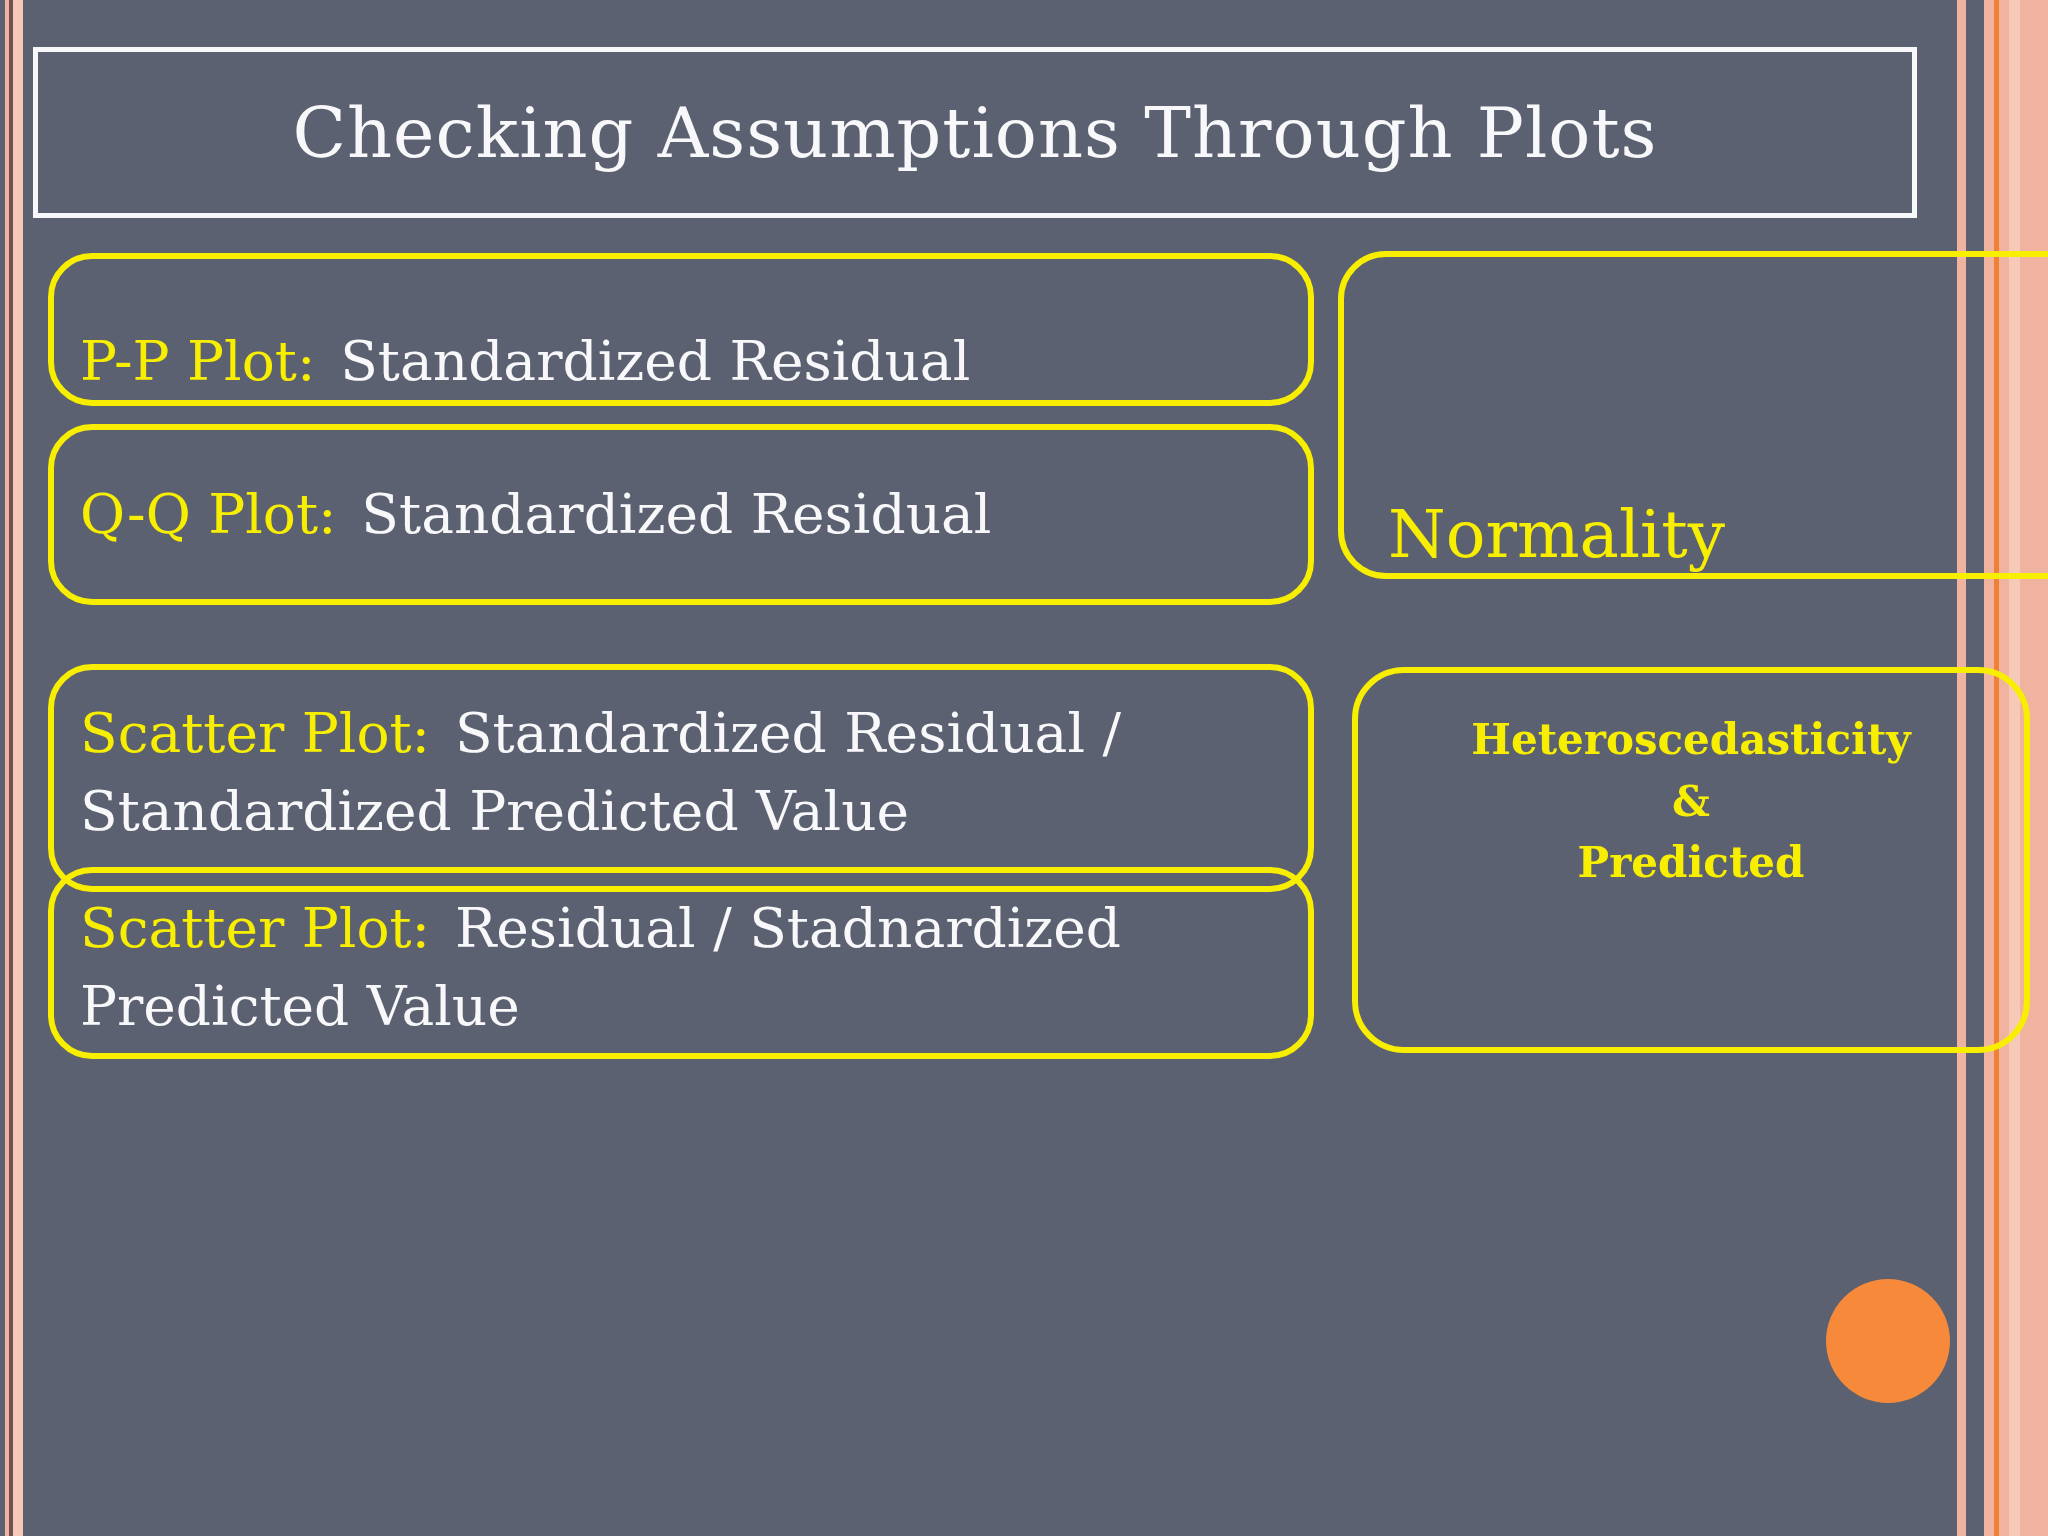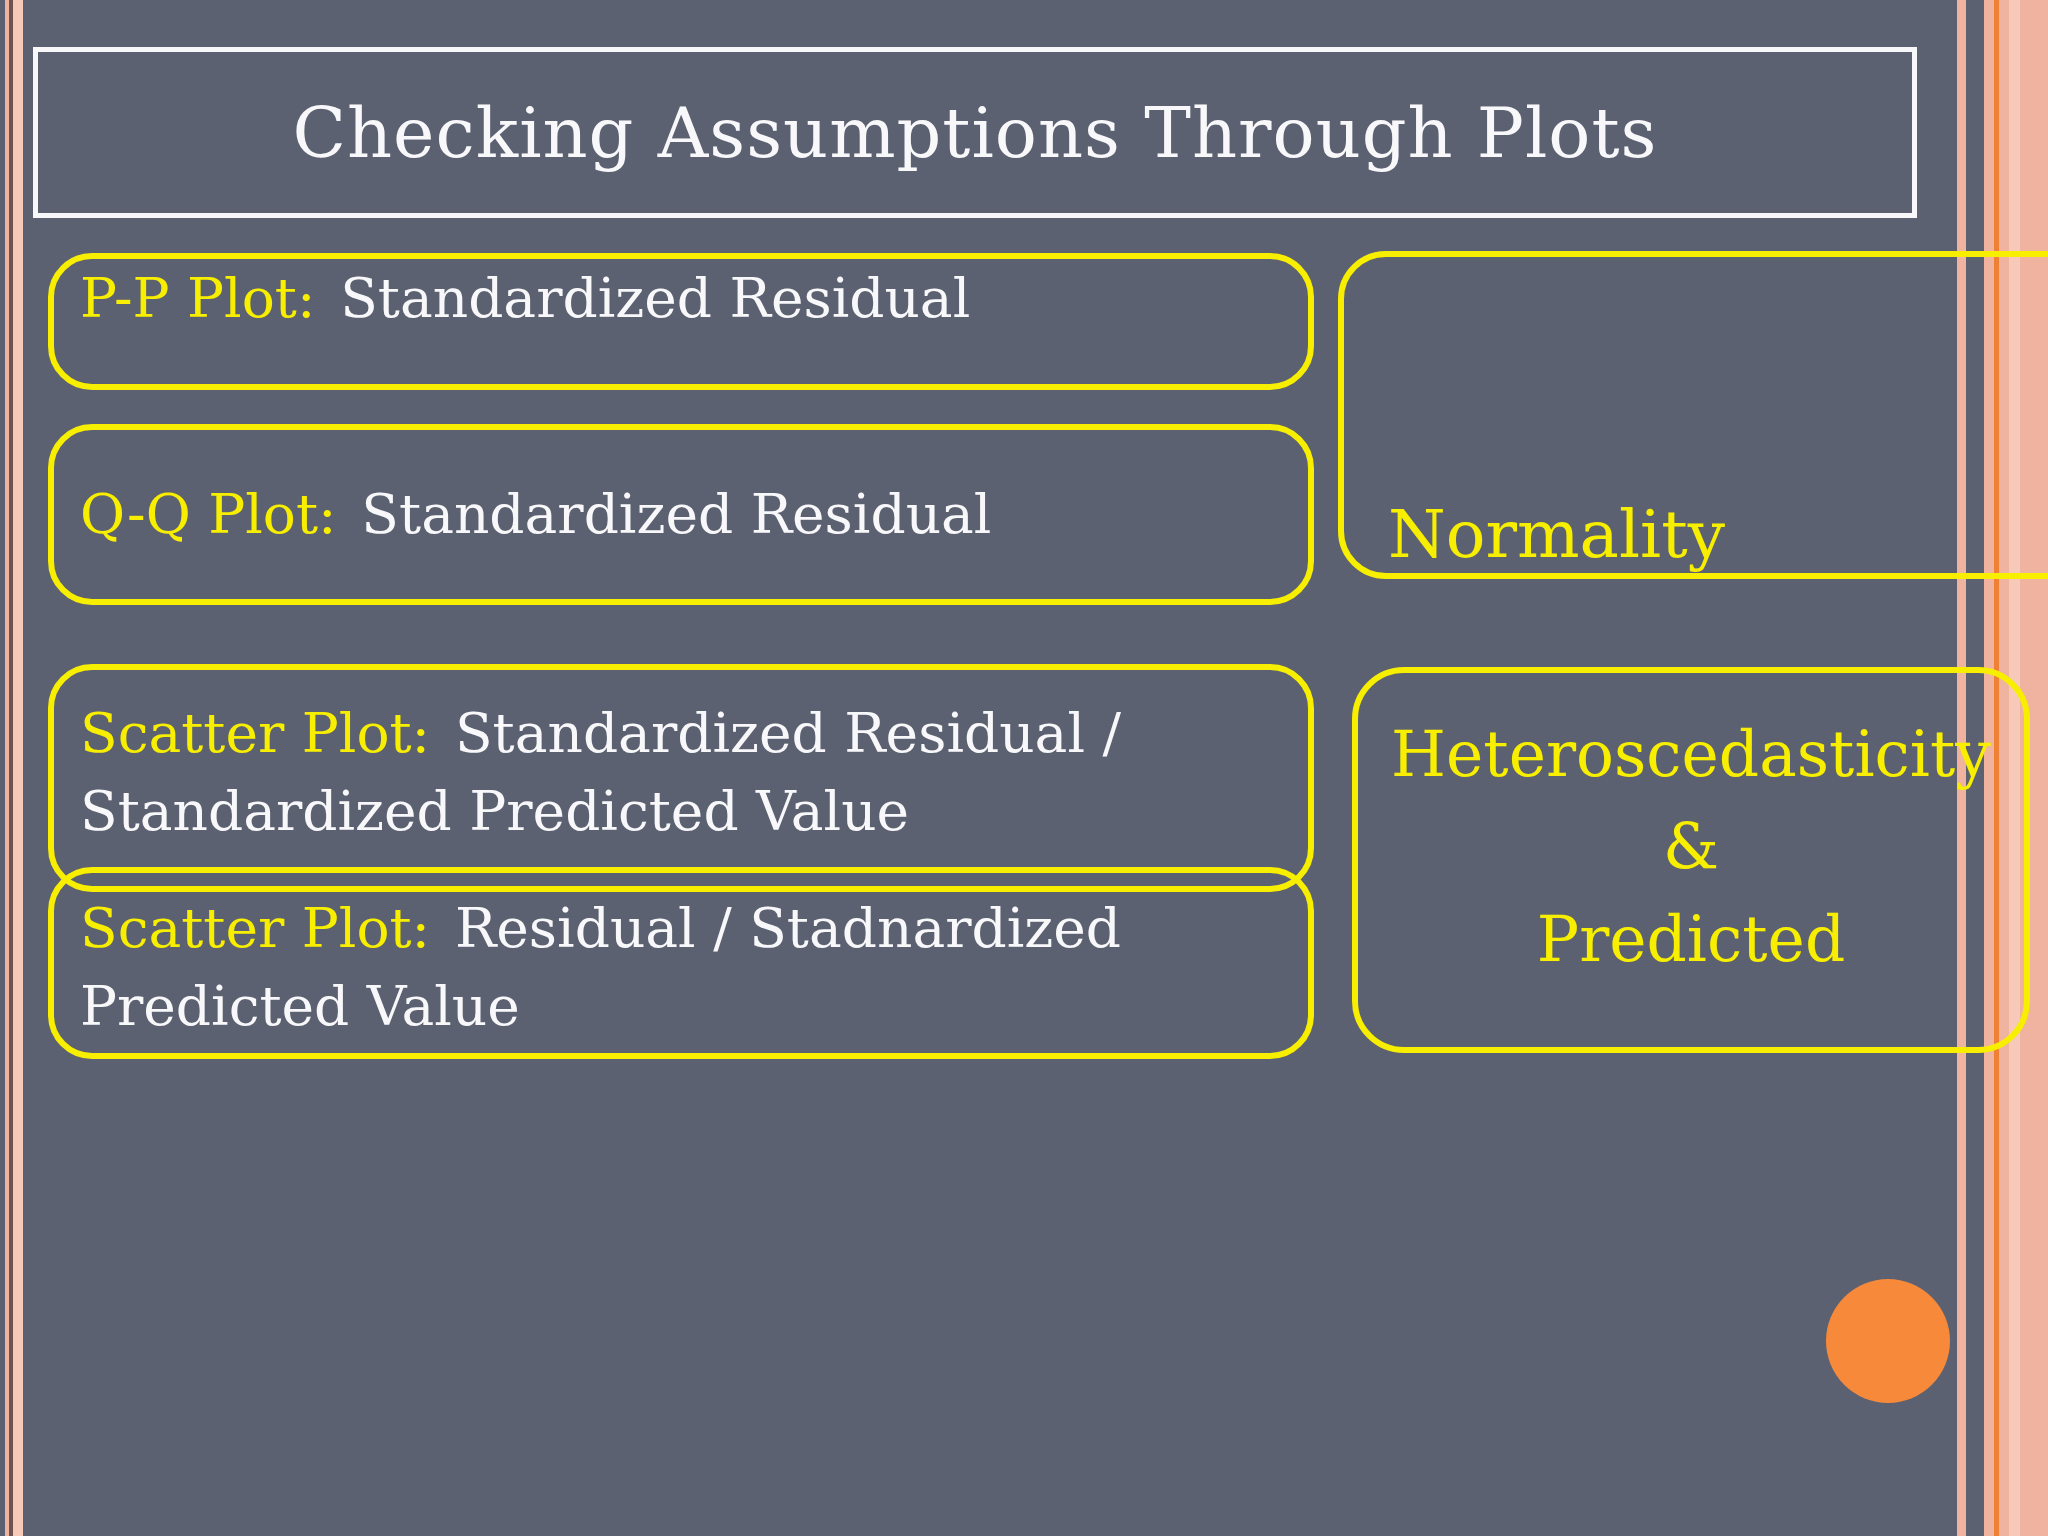--- a/index.html
+++ b/index.html
@@ -32,33 +32,33 @@
   }
 
   .ybox{
     position:absolute;
     border:6px solid var(--yellow,#f8ee00);
     border-radius:44px;
     box-sizing:border-box;
     z-index:3;
     color:var(--white,#f4f4f6);
   }
-  .box-pp{left:48px;top:253px;width:1266px;height:137px;display:flex;align-items:flex-start;padding-left:26px;}
+  .box-pp{left:48px;top:253px;width:1266px;height:153px;display:flex;align-items:flex-end;padding-left:26px;}
   .box-qq{left:48px;top:424px;width:1266px;height:181px;display:flex;align-items:center;padding-left:26px;}
   .box-scatter1{left:48px;top:664px;width:1266px;height:228px;padding:24px 26px 0 26px;}
   .box-scatter2{left:48px;top:867px;width:1266px;height:192px;padding:16px 26px 0 26px;}
   .box-normality{left:1338px;top:251px;width:779px;height:328px;border-radius:48px;display:flex;align-items:flex-end;padding-left:44px;}
   .box-hetero{left:1352px;top:667px;width:678px;height:386px;border-radius:52px;text-align:center;padding-top:36px;}
 
   .plot-line{font-size:55px;line-height:1.42;}
   .plot-label{color:var(--yellow,#f8ee00);margin-right:0.45em;}
   .plot-rest{color:var(--white,#f4f4f6);}
 
   .normality-text{font-size:66px;color:var(--yellow,#f8ee00);}
-  .hetero-line{font-size:63px;line-height:1.47;color:var(--yellow,#f8ee00);}
+  .hetero-line{font-size:42px;line-height:1.47;color:var(--yellow,#f8ee00);font-weight:bold;}
 
   .orange-circle{
     position:absolute;left:1826px;top:1279px;width:124px;height:124px;
     border-radius:50%;background:var(--circle,#f6893a);z-index:4;
   }
 </style>
 </head>
 <body>
 
 <div class="slide">

